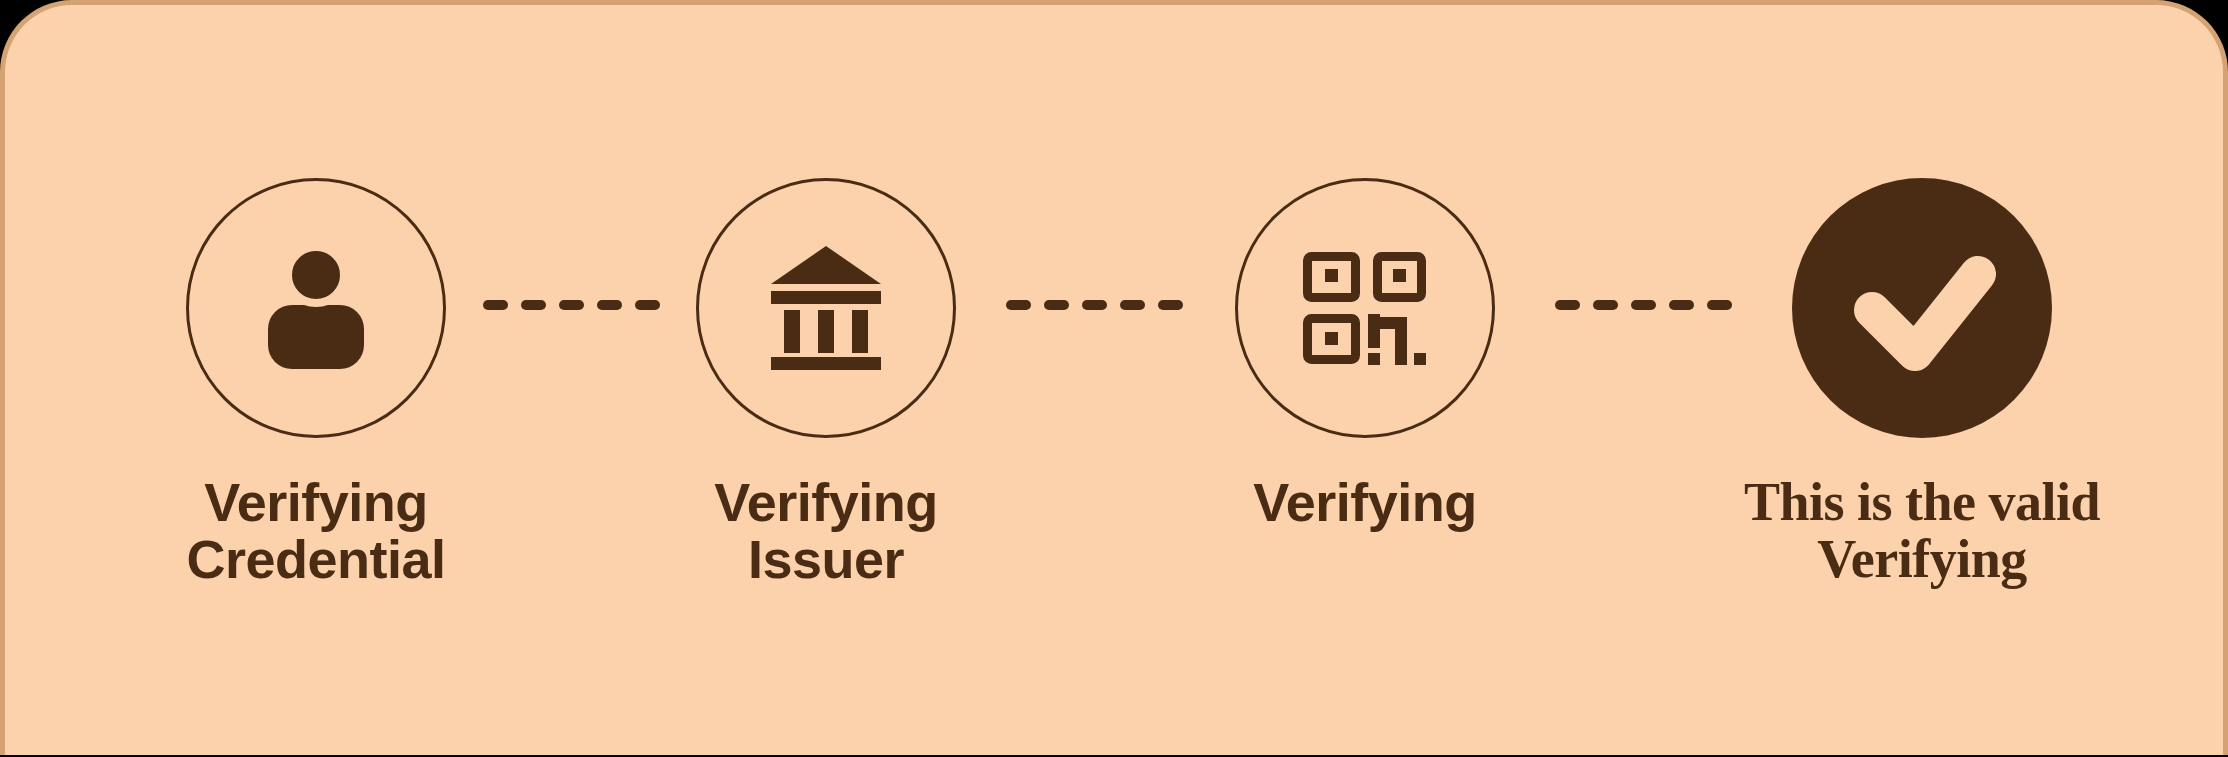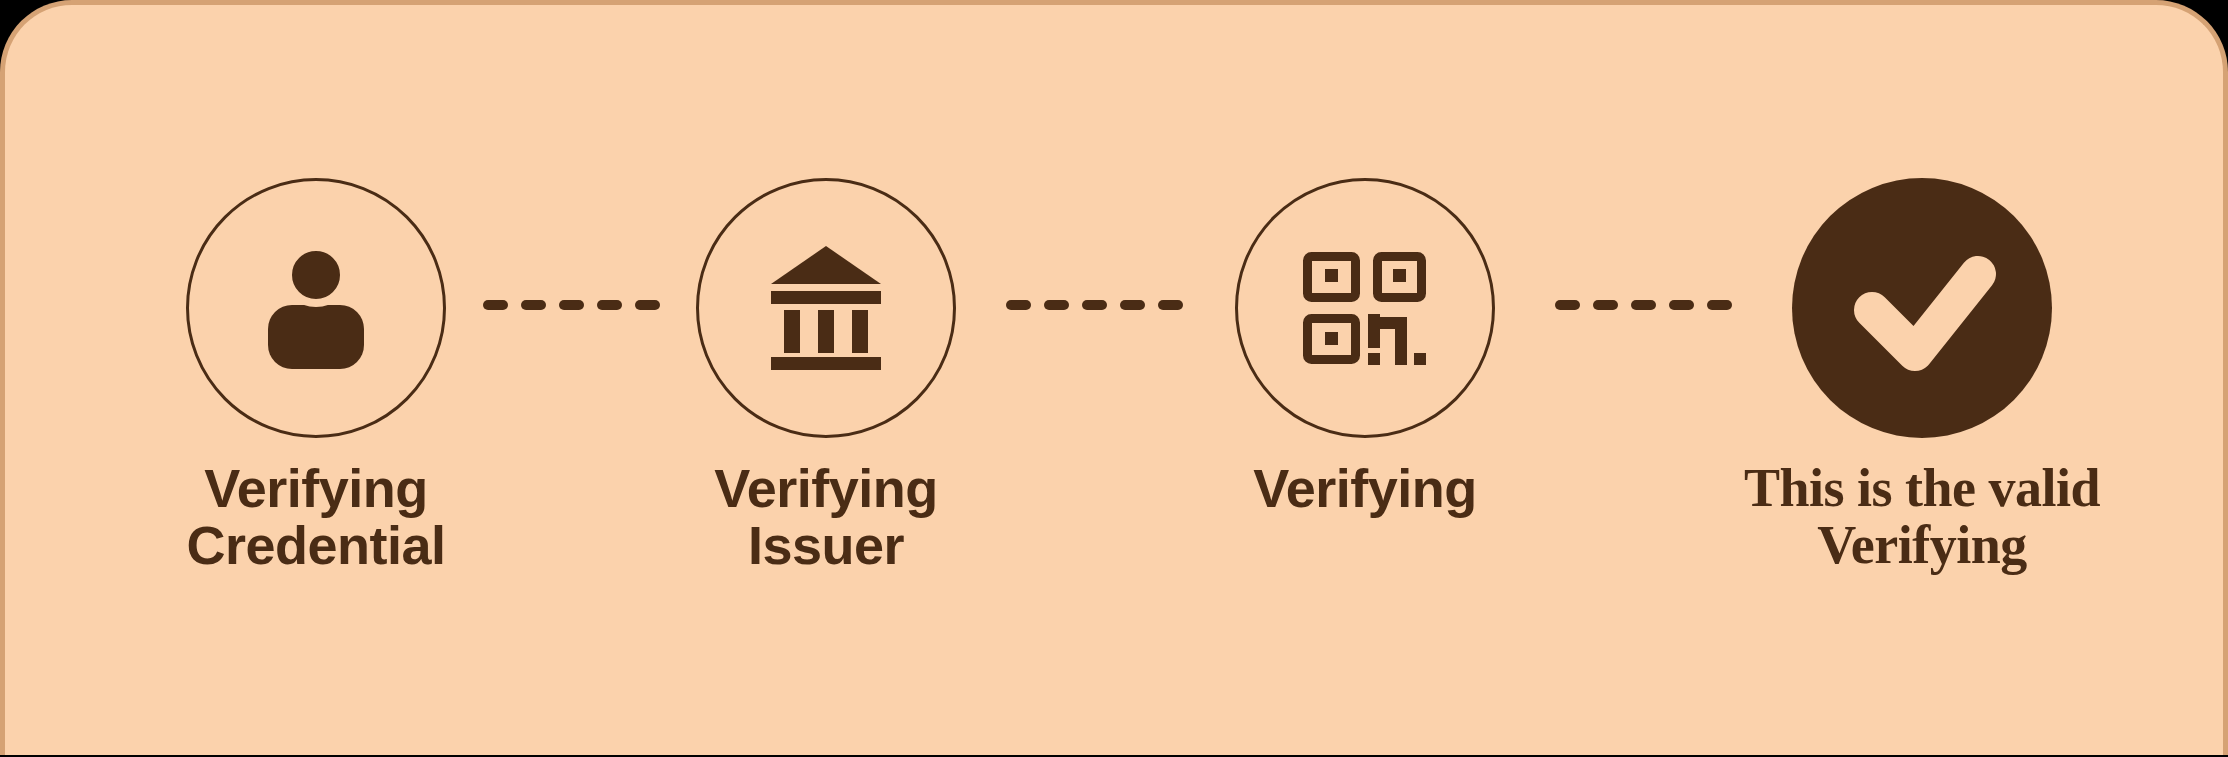--- a/index.html
+++ b/index.html
@@ -42,21 +42,21 @@
     margin: 0 auto;
     display: flex;
     align-items: center;
     justify-content: center;
   }
   .circle--dark {
     border: none;
     background: #4A2C15;
   }
   .label {
-    margin-top: 22px;
+    margin-top: 36px;
     font-size: 54px;
     line-height: 57px;
     font-weight: 600;
     letter-spacing: -0.5px;
     color: #4A2C15;
   }
   .label--bold { font-weight: 700; font-family: Liberation Serif, serif; }
   .connector {
     position: absolute;
     top: 295px;

